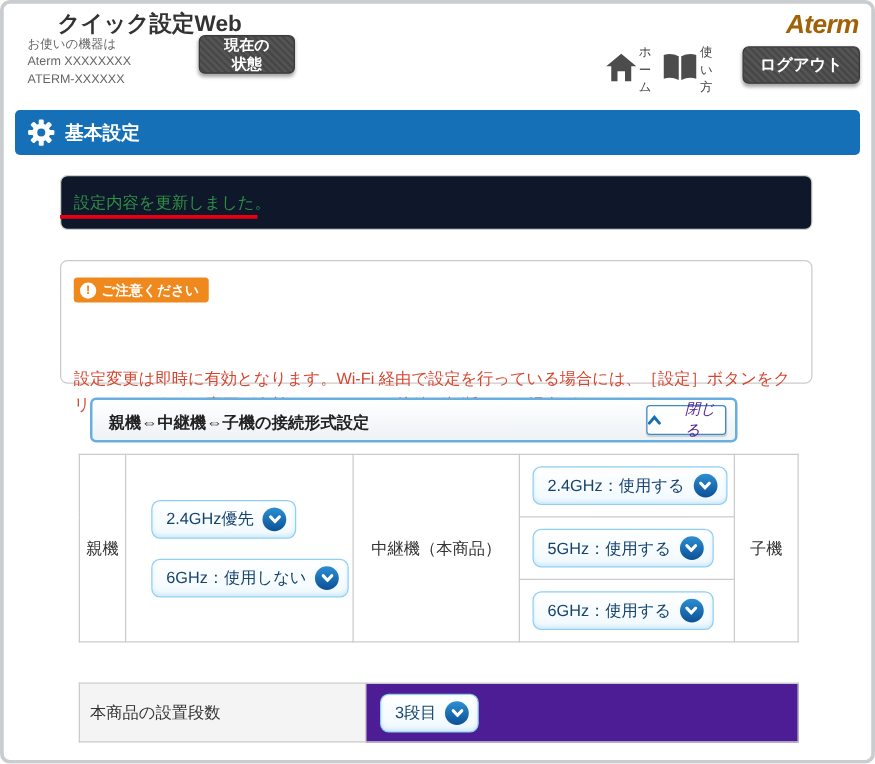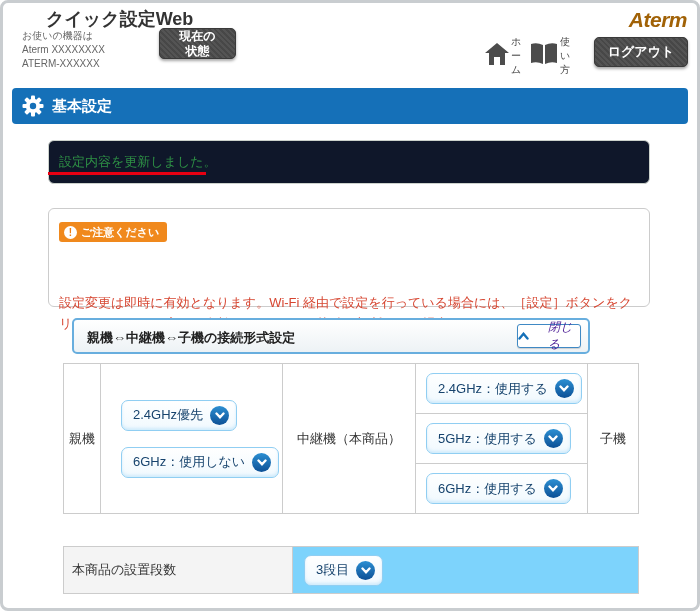--- a/index.html
+++ b/index.html
@@ -64,21 +64,21 @@
 
   .dd { display:inline-flex; align-items:center; gap:7px; padding:5px 7px 5px 11px;
     background:linear-gradient(#ffffff,#f0f9fe); border:1px solid #90cef2; border-radius:7px;
     box-shadow:inset 0 -2px 3px rgba(150,210,245,.35); font-size:13px; color:#16436d; cursor:pointer; white-space:nowrap;text-align:center; }
   .dd-ico { width:19px; height:19px; border-radius:50%; background:linear-gradient(#2c8fd2,#0c5096);
     display:flex; align-items:center; justify-content:center; flex:none; }
 
   .place-table { position:absolute; left:63px; top:546px; }
   .place-table td { border:1px solid #ccc; font-size:13px; color:#333; height:47px; vertical-align:middle; }
   .place-label { background:#f4f4f4; padding-left:8px; }
-  .place-value { background:#7dd3fc; padding-left:11px; }
+  .place-value { background:#4c1d95; padding-left:11px; }
 </style>
 </head>
 <body>
 
 <div class="page">
   <div class="frame"></div>
 
   <div class="hdr-title">クイック設定Web</div>
   <div class="device-info">
     <div>お使いの機器は</div>

